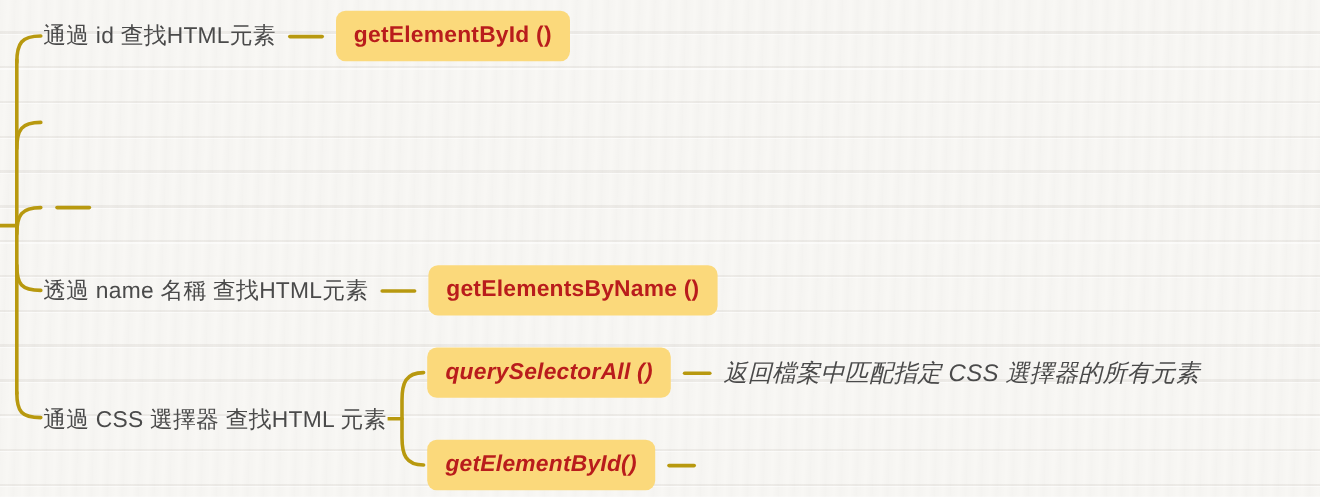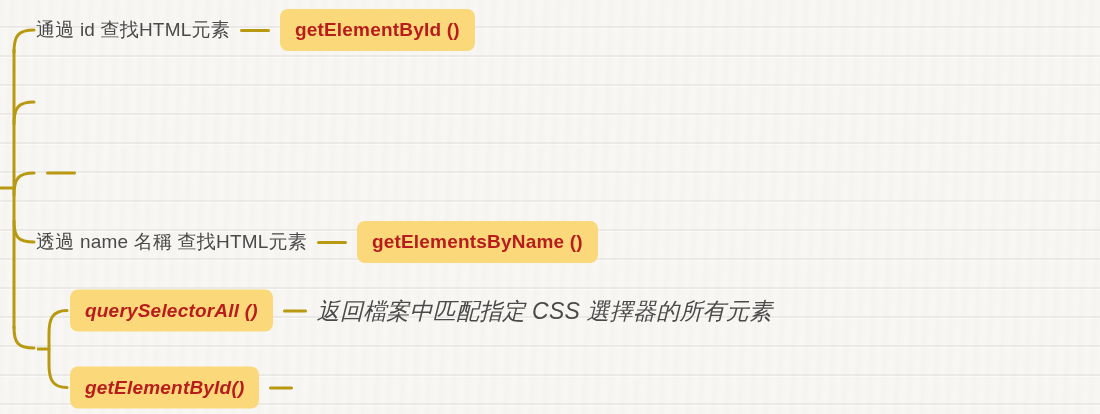--- a/index.html
+++ b/index.html
@@ -30,21 +30,21 @@
     width:30px;height:3px;border-radius:2px;background:#b8990f;
     margin:0 10px;flex:0 0 auto;
   }
   .dash.short{width:24px;}
   .method{
     background:#fbd97b;color:#b91c1c;border-radius:8px;
     height:42px;line-height:42px;padding:0 15px;
     font-size:19px;font-weight:600;letter-spacing:0.2px;
     flex:0 0 auto;
   }
-  .desc{font-size:23px;color:#4a4a4a;letter-spacing:0.2px;}
+  .desc{font-size:20px;color:#4a4a4a;letter-spacing:0.2px;}
   .brace{flex:0 0 auto;margin:0 1px;}
   .subcol{display:flex;flex-direction:column;gap:35px;font-style:italic;}
   .subrow{display:flex;align-items:center;white-space:nowrap;}
 </style>
 </head>
 <body>
 
 <div class="stage">
 
   <svg class="connectors" width="44" height="414" viewBox="0 0 44 414">
@@ -70,20 +70,21 @@
     <span class="dash"></span>
   </div>
 
   <div class="row" style="top:242px">
     <span class="topic">透過 name 名稱 查找HTML元素</span>
     <span class="dash"></span>
     <span class="method">getElementsByName ()</span>
   </div>
 
   <div class="row" style="top:349px">
+    <span class="topic">通過 CSS 選擇器 查找HTML 元素</span>
 
     <svg class="brace" width="32" height="119" viewBox="0 0 32 119">
       <g fill="none" stroke="#b8990f" stroke-width="3" stroke-linecap="round">
         <path d="M 0 59.5 H 12"></path>
         <path d="M 30 21 C 15 21, 12 30, 12 44 L 12 75 C 12 89, 15 98, 30 98"></path>
       </g>
     </svg>
 
     <div class="subcol">
       <div class="subrow">

